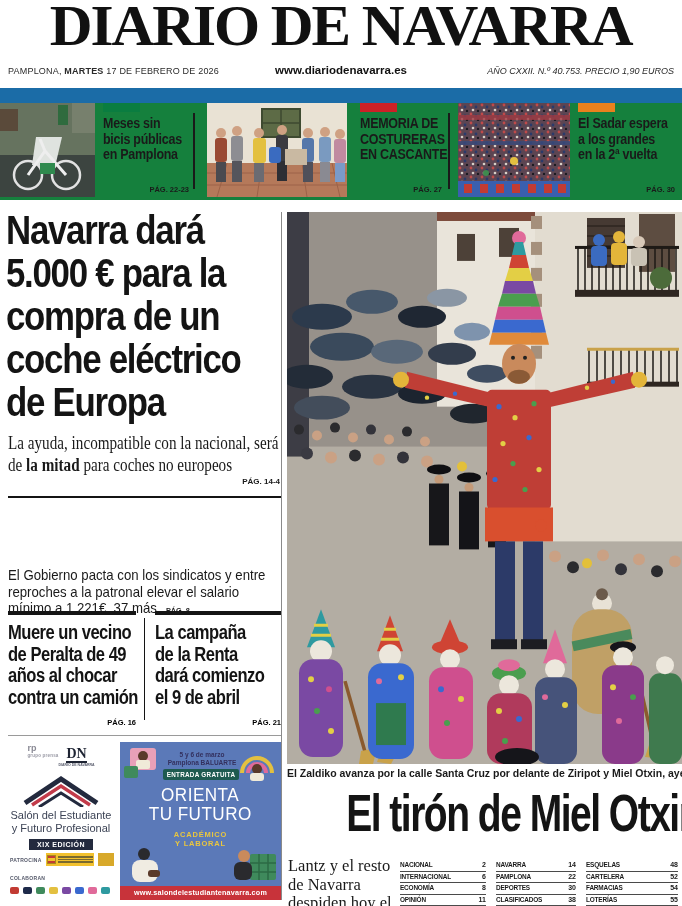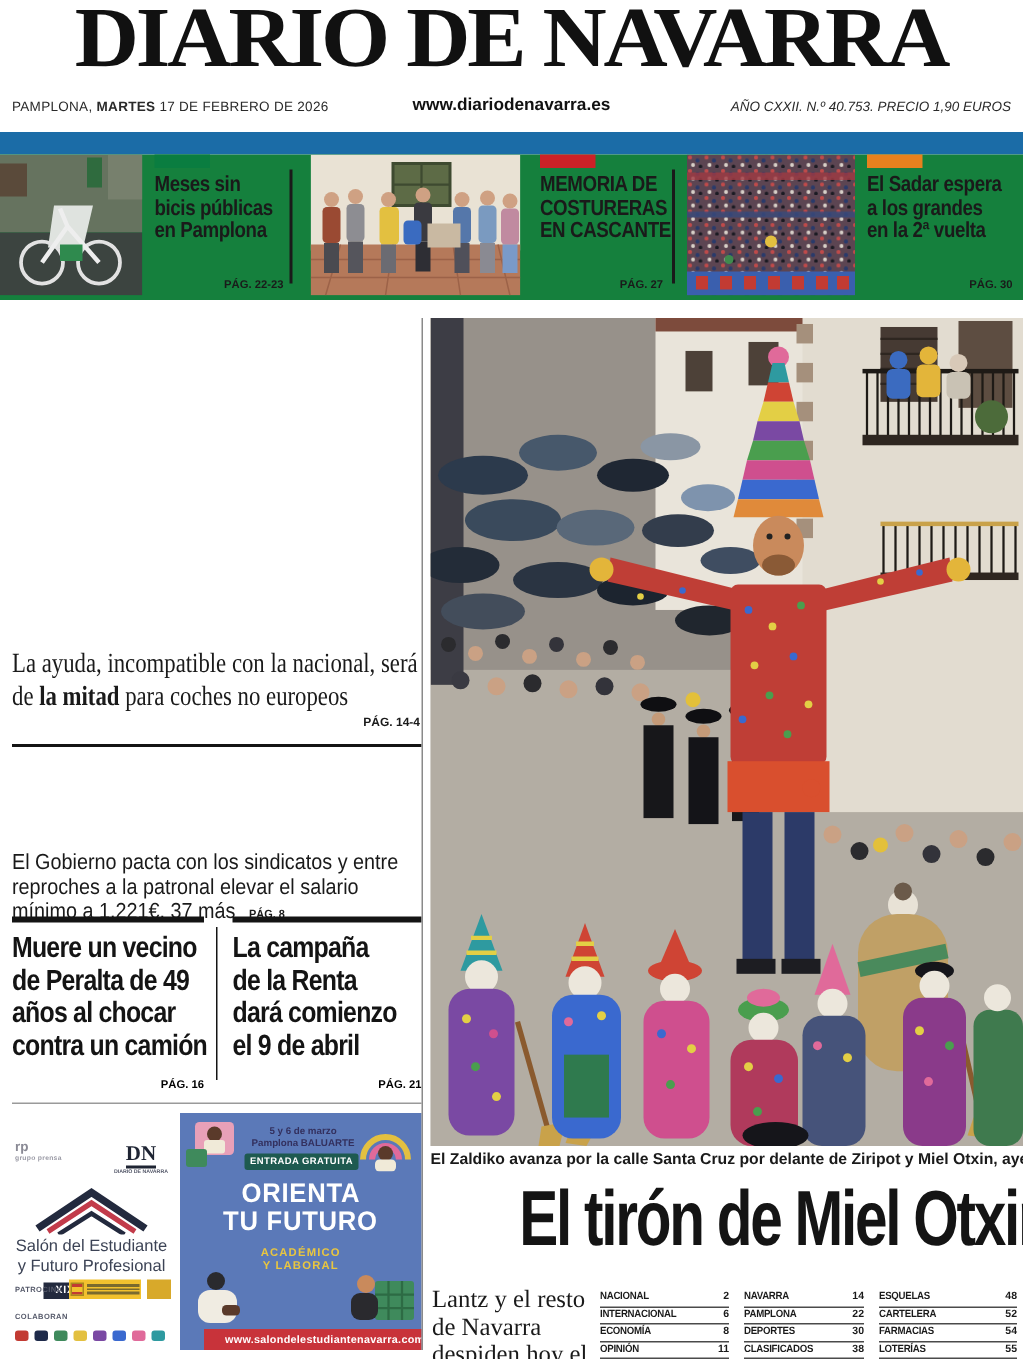--- a/index.html
+++ b/index.html
@@ -48,21 +48,21 @@
   .brief-2 { left:155px; width:126px; }
   .brief .bl { display:block; white-space:nowrap; font-size:19.5px; line-height:21.5px; font-weight:700;
     letter-spacing:-.6px; color:#141414; transform:scaleX(.85); transform-origin:0 50%; }
   .brief .b-pag { position:absolute; bottom:4px; right:0; font-size:7.5px; font-weight:700; }
   .brief-div { position:absolute; top:618px; left:144px; width:1px; height:102px; background:#141414; }
   .rule2 { position:absolute; top:735px; left:8px; width:273px; height:1px; background:#9a9a9a; }
 
   
   .ad { position:absolute; top:742px; left:8px; width:273px; height:158px; background:#fff; }
   .ad-left { position:absolute; top:0; left:0; width:106px; height:158px; }
-  .ad-logo-row { display:flex; justify-content:space-between; align-items:flex-start; padding:2px 2px 0 2px;margin-top:16px; }
+  .ad-logo-row { display:flex; justify-content:center; align-items:flex-start; padding:2px 2px 0 2px; }
   .rp-logo { font-size:9px; font-weight:700; color:#8a8a95; line-height:8px; }
   .rp-logo small { display:block; font-size:4.5px; font-weight:700; color:#9a9aa5; letter-spacing:.2px; }
   .dn-logo { text-align:center; }
   .dn-logo .dn { font-family:"Liberation Serif", serif; font-weight:700; font-size:14px; line-height:13px; color:#1e2433; border-bottom:2px solid #1e2433; }
   .dn-logo small { display:block; font-size:3.5px; font-weight:700; color:#55596a; margin-top:1px; }
   .ad-book { display:block; margin:4px auto 2px auto; }
   .ad-title { text-align:center; font-size:11px; line-height:12.5px; color:#3c4355; font-weight:400; }
   .ad-badge { display:block; width:64px; margin:5px auto 0 auto; background:#232a3e; color:#fff; text-align:center;
     font-size:7px; font-weight:700; padding:2px 0; letter-spacing:.5px; }
   .ad-sponsor-row { position:absolute; left:2px; bottom:34px; width:104px; display:flex; align-items:center; gap:4px; }
@@ -74,26 +74,26 @@
   .sponsor-box2 { width:20px; height:13px; background:#d8a92a; }
   .ad-colab-row { position:absolute; left:2px; bottom:6px; width:104px; }
   .colab-logos { display:flex; gap:4px; margin-top:3px; align-items:center; }
   .colab-logos span { display:inline-block; width:9px; height:7px; border-radius:2px; }
 
   .ad-poster { position:absolute; top:0; left:112px; width:161px; height:158px; background:#5b79b8; overflow:hidden; }
   .p-date { position:absolute; top:9px; left:36px; width:92px; text-align:center; font-size:6.5px; line-height:8px;
     font-weight:700; color:#33305e; }
   .p-badge { position:absolute; top:27px; left:43px; width:76px; background:#1e5a50; color:#fff; text-align:center;
     font-size:6.3px; font-weight:700; padding:2px 0; border-radius:2px; letter-spacing:.3px; }
-  .p-title { position:absolute; top:44px; left:0; width:161px; text-align:center; color:#fff; font-weight:700;
+  .p-title { position:absolute; top:44px; left:0; width:161px; text-align:center; color:#fff; font-weight:400;
     font-size:18px; line-height:19px; letter-spacing:.5px; }
   .p-title span { display:inline-block; transform:scaleX(.95); }
   .p-sub { position:absolute; top:88px; left:0; width:161px; text-align:center; color:#e9c63f; font-weight:700;
     font-size:7.5px; line-height:9px; letter-spacing:.8px; }
-  .p-url { position:absolute; bottom:0; left:16px; width:161px; height:14px; background:#c8333a; color:#fff;
+  .p-url { position:absolute; bottom:0; left:0; width:161px; height:14px; background:#c8333a; color:#fff;
     text-align:center; font-size:7.2px; font-weight:700; line-height:14px; letter-spacing:.2px;margin-top:23px; }
   .deco { position:absolute; }
 
   
   .v-div { position:absolute; top:212px; left:281px; width:1px; height:688px; background:#8a8a8a; }
   .lead-photo { position:absolute; top:212px; left:287px; width:395px; height:552px; overflow:hidden; background:#b3ada3; }
   .lead-photo svg { display:block; width:100%; height:100%; }
   .photo-caption { position:absolute; top:767px; left:287px; width:395px; font-size:10.5px; font-weight:700; color:#1a1a1a; white-space:nowrap; }
   .carnival-head { position:absolute; top:781px; left:287px; width:395px; text-align:center; }
   .carnival-head > span { display:inline-block; white-space:nowrap; font-size:52px; line-height:64px; font-weight:700;
@@ -216,20 +216,27 @@
     </div>
     <div class="t-text" style="left:578px;width:97px;">
       <div class="t-tab tab-orange"></div>
       <span class="t-line">El Sadar espera</span>
       <span class="t-line">a los grandes</span>
       <span class="t-line">en la 2ª vuelta</span>
       <span class="t-pag">PÁG. 30</span>
     </div>
   </div>
 
+  <div class="lead-headline">
+    <span class="hl">Navarra dará</span>
+    <span class="hl">5.000 € para la</span>
+    <span class="hl">compra de un</span>
+    <span class="hl">coche eléctrico</span>
+    <span class="hl">de Europa</span>
+  </div>
   <div class="lead-deck"><span>La ayuda, incompatible con la nacional, será de </span><b>la mitad</b><span> para coches no europeos</span></div>
   <div class="lead-pag">PÁG. 14-4</div>
   <div class="rule1"></div>
 
   <div class="smi-body"><span>El Gobierno pacta con los sindicatos y entre reproches a la patronal elevar el salario mínimo a 1.221€, 37 más</span><span class="pag">PÁG. 8</span></div>
 
   <div class="brief brief-1">
     <span class="bl">Muere un vecino</span>
     <span class="bl">de Peralta de 49</span>
     <span class="bl">años al chocar</span>

